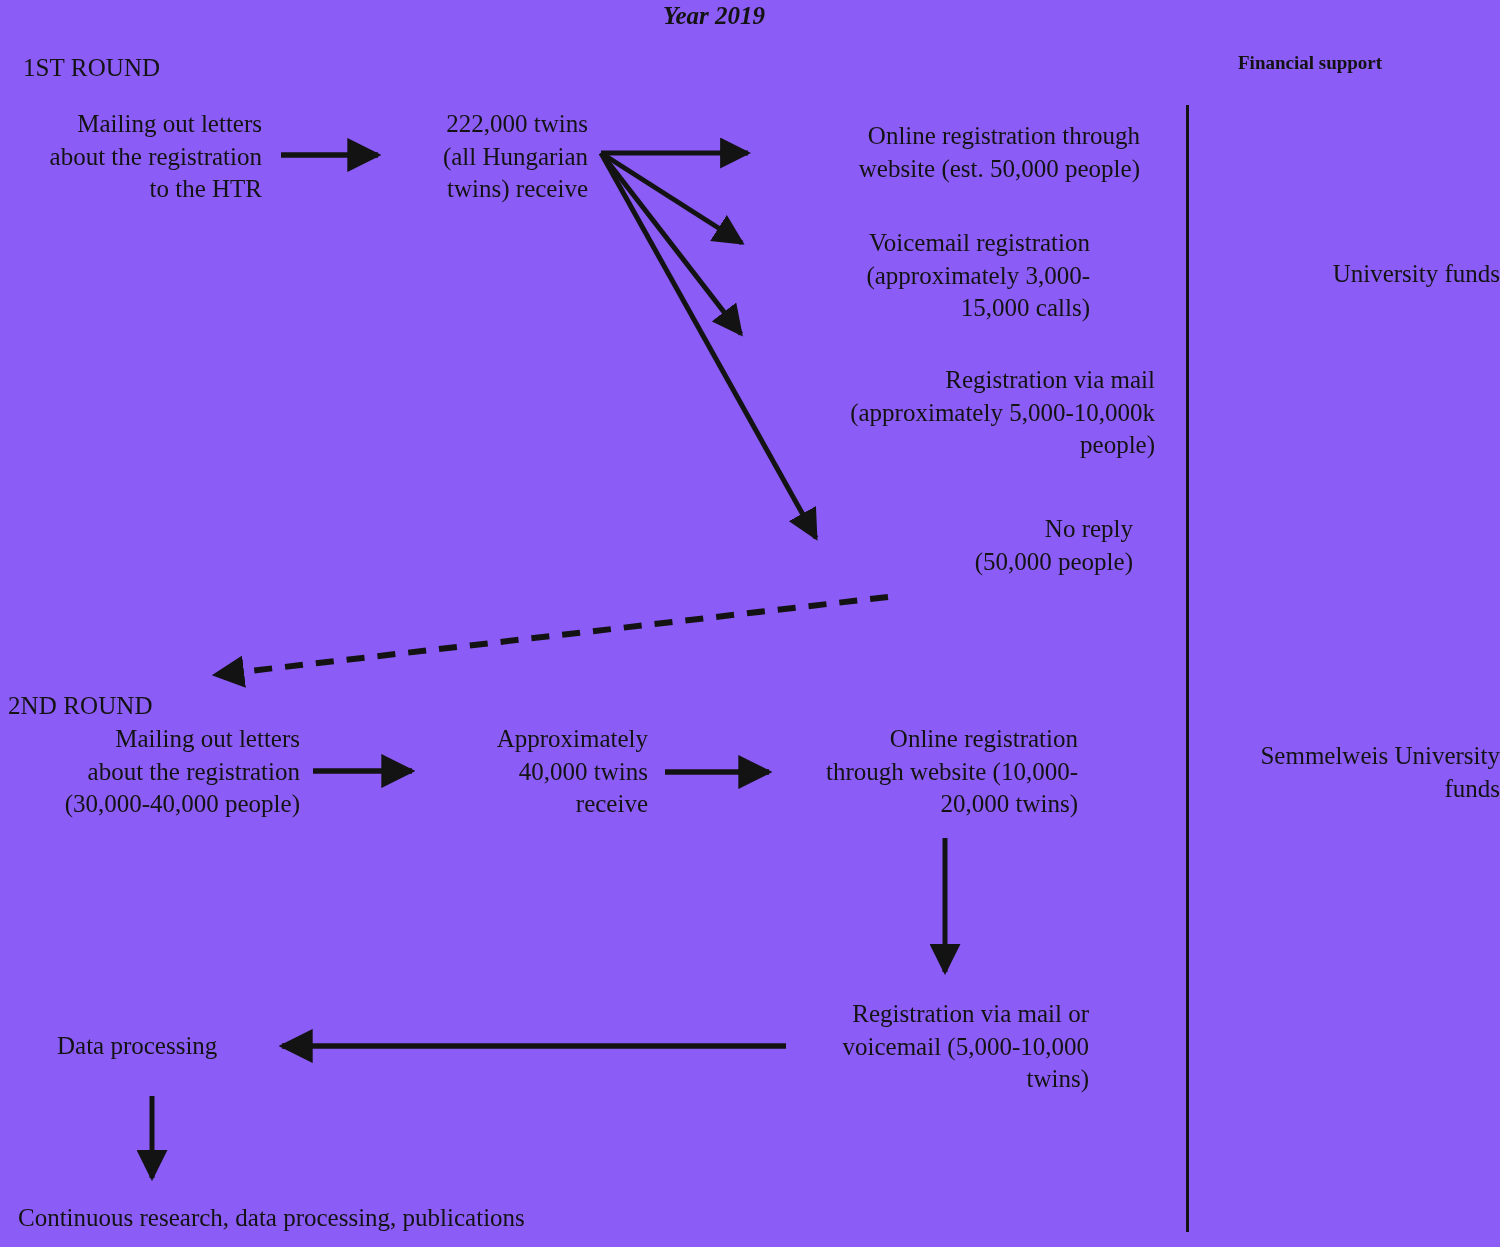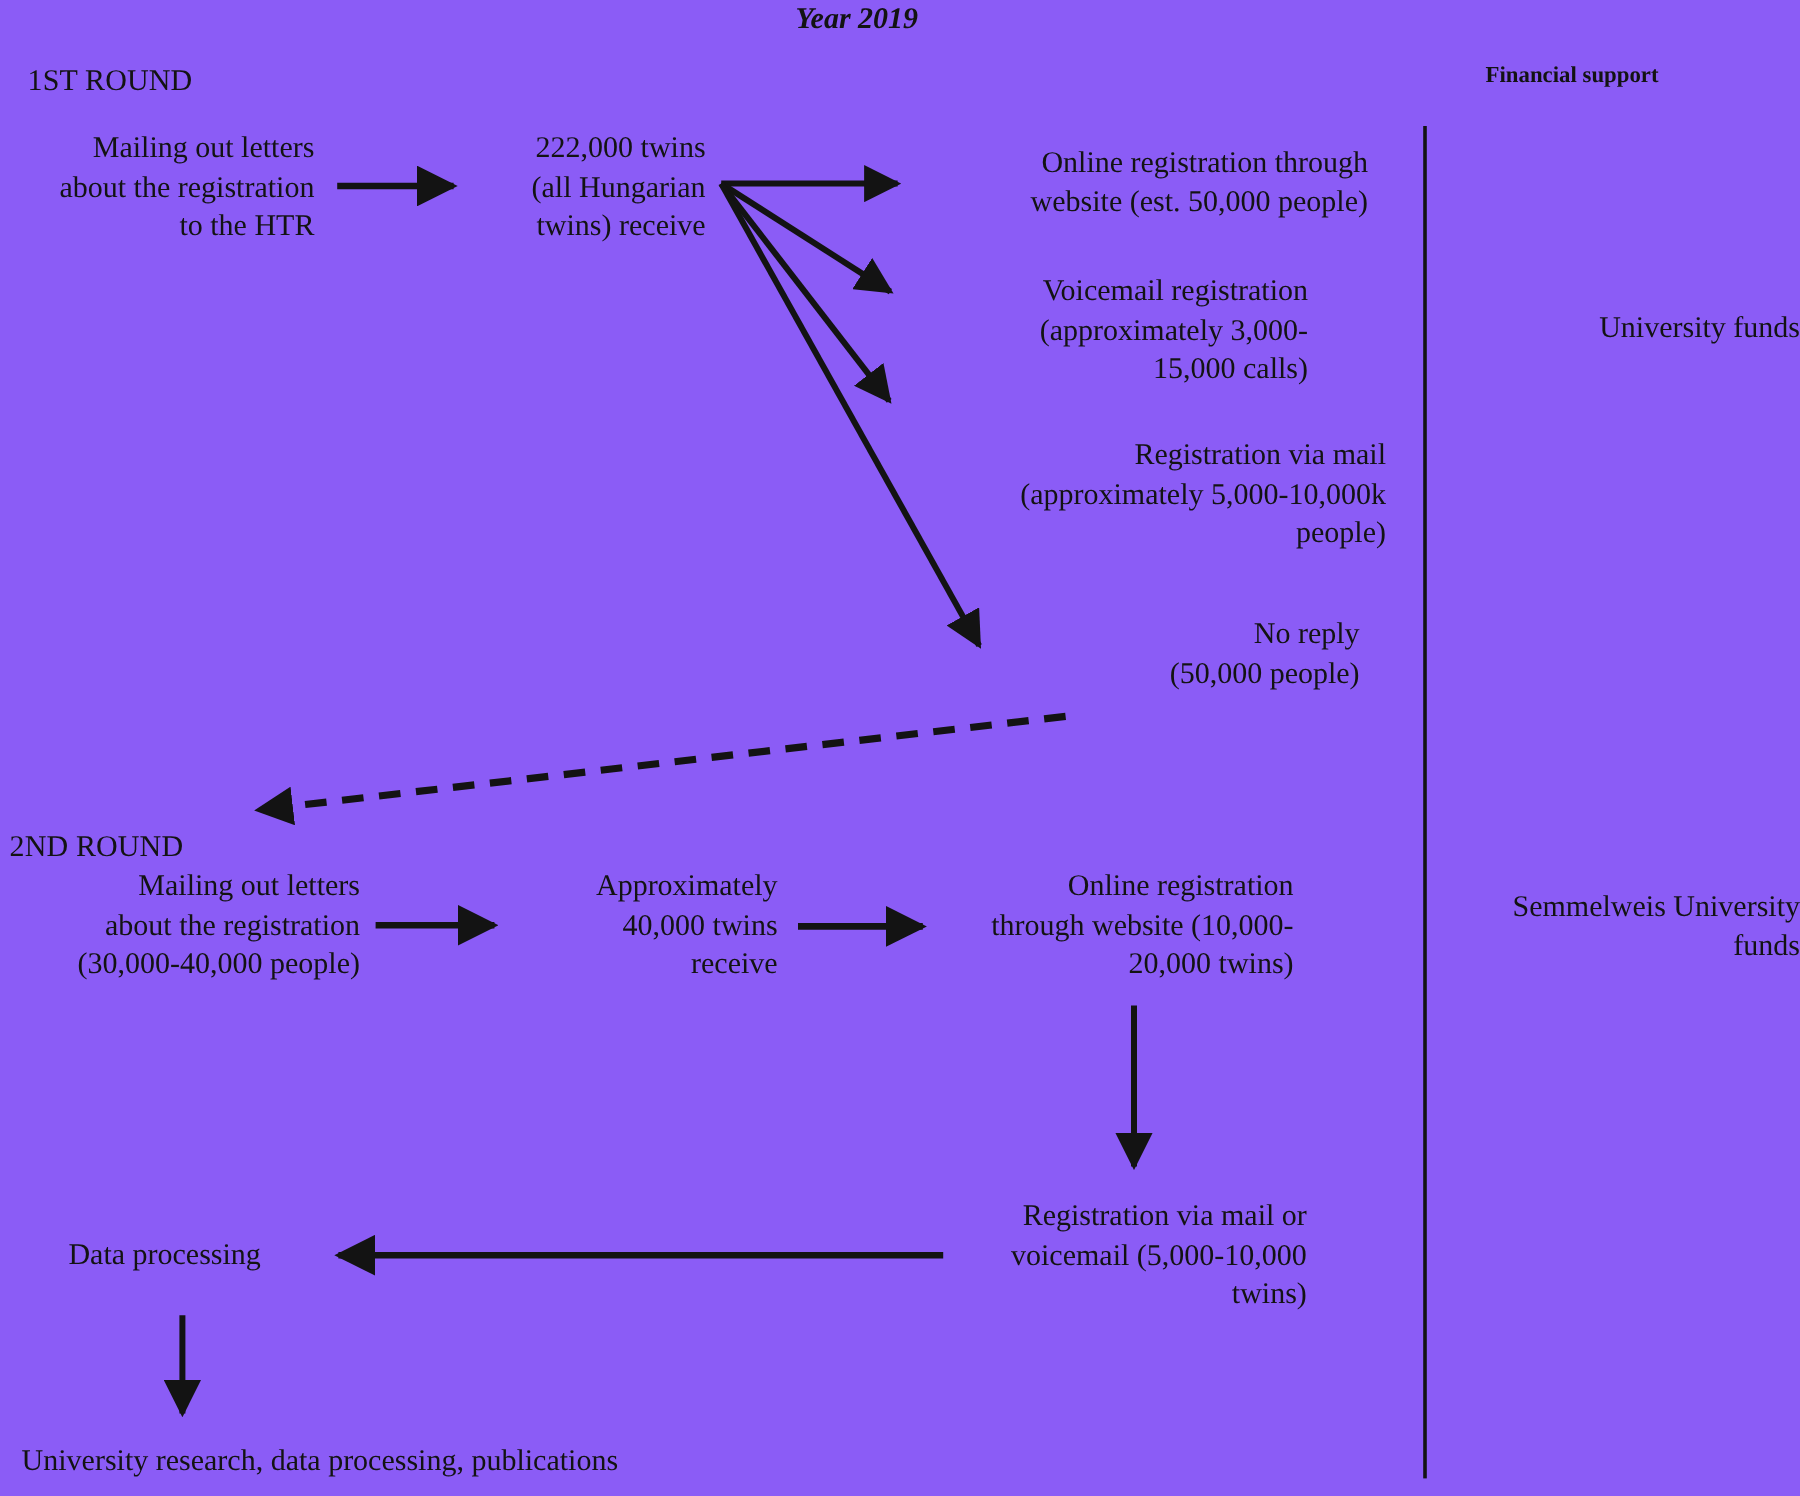--- a/index.html
+++ b/index.html
@@ -142,21 +142,21 @@
   <div class="node" style="left:812px; top:723px; width:266px;">Online registration
 through website (10,000-
 20,000 twins)</div>
 
   <div class="node" style="left:805px; top:998px; width:284px;">Registration via mail or
 voicemail (5,000-10,000
 twins)</div>
 
   <div class="node node-left" style="left:57px; top:1030px; width:260px;">Data processing</div>
 
-  <div class="node node-left" style="left:18px; top:1202px; width:700px;">University research, data processing, publications</div>
+  <div class="node node-left" style="left:18px; top:1202px; width:700px;">Continuous research, data processing, publications</div>
 
 
   <div class="node" style="left:1200px; top:258px; width:300px;">University funds</div>
 
   <div class="node" style="left:1200px; top:740px; width:300px;">Semmelweis University
 funds</div>
 
 </div>
 
 </body></html>

